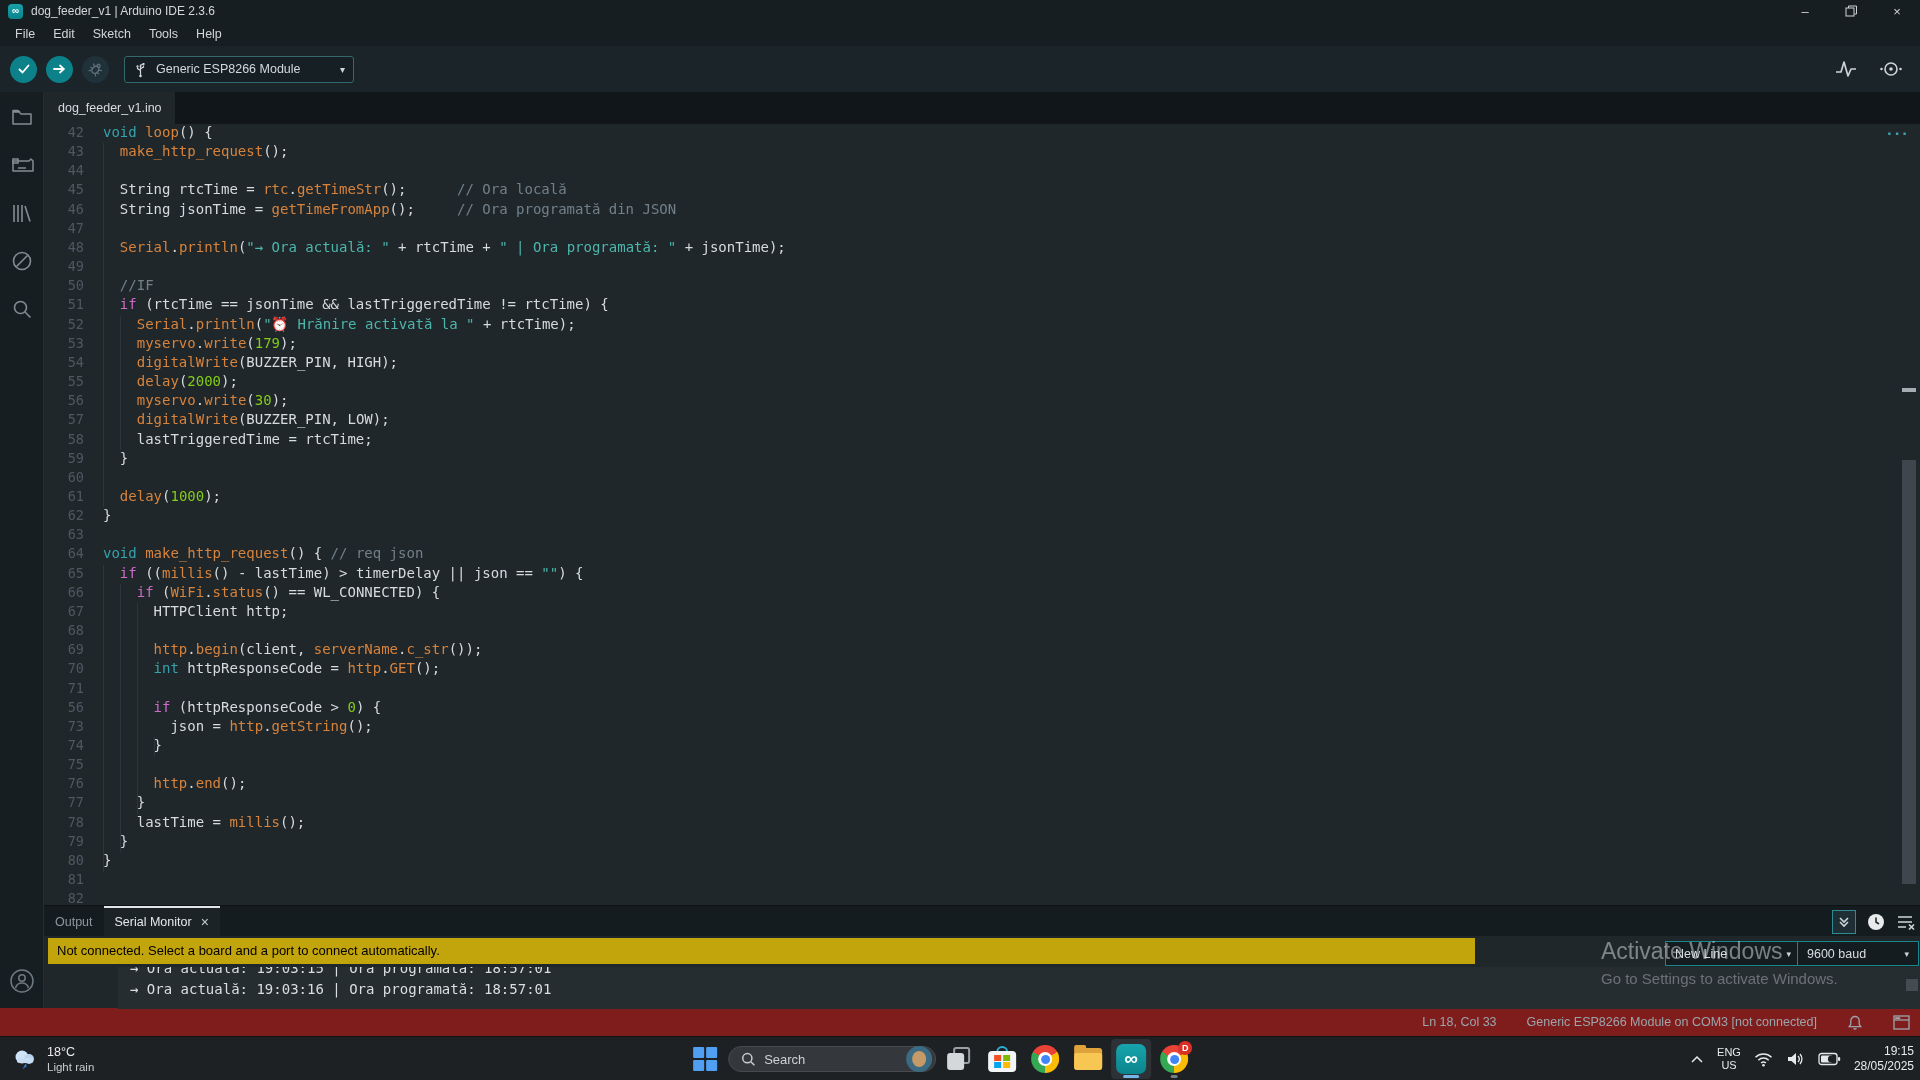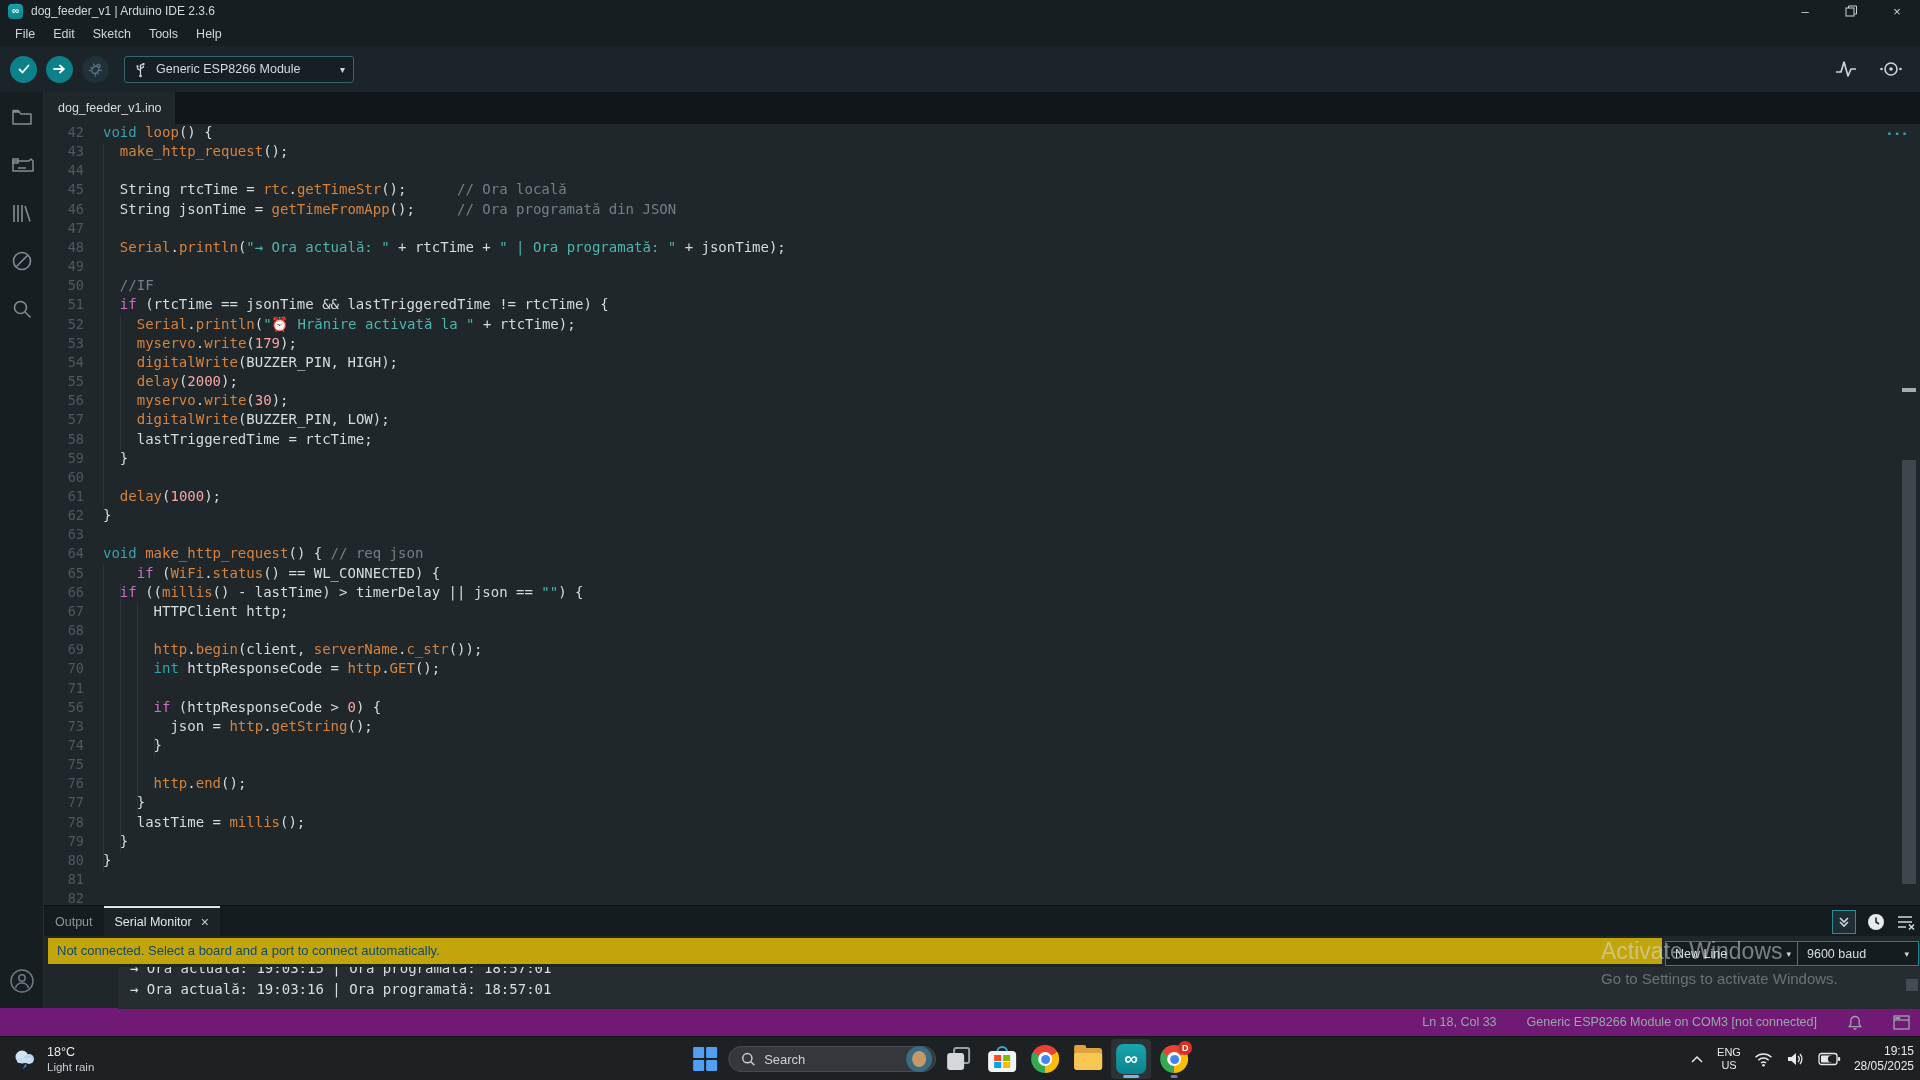--- a/index.html
+++ b/index.html
@@ -42,44 +42,44 @@
   .gutter { position:absolute; left:0; top:0; width:56px; }
   .gut-n { height:19.17px; line-height:19.17px; text-align:right; padding-right:16px; font:13.5px "DejaVu Sans Mono", monospace; color:#4d5961; }
   .codewrap { position:absolute; left:56px; top:0; right:22px; bottom:0; }
   .codeline { height:19.17px; line-height:19.17px; white-space:pre; font:14px "DejaVu Sans Mono", monospace; padding-left:3px; color:#d6dbde; }
   .guide { position:absolute; width:1px; background:#2c363c; }
   .tk-pln { color:#d6dbde; }
   .tk-kw  { color:#35a2ac; }
   .tk-ctrl{ color:#ce6bc8; }
   .tk-fn  { color:#d8833b; }
   .tk-str { color:#4db6ac; }
-  .tk-num { color:#fca5a5;margin-top:17px; }
+  .tk-num { color:#84cc16;margin-top:17px; }
   .tk-cmt { color:#72808a; }
   .tk-emj { color:#e25b4a; }
   .more-dots { position:absolute; top:0px; right:10px; color:#3f9fb0; font-size:17px; font-weight:bold; letter-spacing:2px; }
   .ov-marker { position:absolute; right:4px; width:14px; height:4px; top:264px; background:#a6adb2; }
   .ov-thumb  { position:absolute; right:4px; width:14px; top:336px; height:424px; background:#3e474d; }
 
   .panel { height:103px; position:relative; background:#1f272b; border-top:1px solid #0d1215; flex:0 0 auto; }
   .panel-tabs { height:30px; background:#151c20; display:flex; align-items:stretch; }
   .ptab { display:flex; align-items:center; gap:9px; padding:0 11px; font-size:12.5px; color:#8d979d; border-top:2px solid transparent; }
   .ptab.active { color:#e3e8ea; border-top:2px solid #dfe4e7; background:#1b2327; }
   .ptab .close { color:#c6ccd0; font-size:14px; }
-  .warnbar { margin-left:4px; margin-top:2px; width:1614px; height:26px; background:#c2a40c; color:#0c4a6e; font-size:13px; line-height:26px; padding-left:9px; }
+  .warnbar { margin-left:4px; margin-top:2px; width:1427px; height:26px; background:#c2a40c; color:#000000; font-size:13px; line-height:26px; padding-left:9px; }
   .serialout { margin:3px 0 0 74px; height:42px; background:#262d31; overflow:hidden; position:relative; }
   .serialout pre { margin:-9px 0 0 12px; font:14px "DejaVu Sans Mono", monospace; line-height:21px; color:#d9dee1; }
   .serial-scroll { position:absolute; right:2px; top:12px; width:12px; height:12px; background:#454c51; }
   .panel-icons { position:absolute; top:4px; right:4px; display:flex; align-items:center; gap:10px; }
   .chev-box { width:24px; height:24px; border:1px solid #2d8b94; background:#1f2e35; display:flex; align-items:center; justify-content:center; }
   .dropdown { position:absolute; height:25px; border:1px solid #19878f; background:#141c20; display:flex; align-items:center; padding:0 9px; font-size:12.5px; color:#d8dee2; }
   .dropdown .caret { margin-left:auto; font-size:9px; color:#cfd5d8; }
   .dd-newline { left:1621px; top:35px; width:136px; }
   .dd-baud    { left:1753px; top:35px; width:122px; }
 
-  .statusbar { height:28px; background:#701a75; display:flex; align-items:center; justify-content:flex-end; gap:30px; padding-right:10px; font-size:12.5px; color:#9ba5ab; flex:0 0 auto; }
+  .statusbar { height:28px; background:#7f1d1d; display:flex; align-items:center; justify-content:flex-end; gap:30px; padding-right:10px; font-size:12.5px; color:#9ba5ab; flex:0 0 auto; }
 
   
   .watermark { position:absolute; left:1601px; top:938px; z-index:60; pointer-events:none; }
   .wm1 { font-size:23px; color:rgba(222,227,230,0.50); }
   .wm2 { font-size:15px; color:rgba(200,206,210,0.42); margin-top:5px; }
 
   
   .taskbar { position:absolute; left:0; top:1036px; width:1920px; height:44px; background:#1e2124; border-top:1px solid #121415; }
   .tb-left { position:absolute; left:10px; top:0; height:44px; display:flex; align-items:center; gap:7px; }
   .wx-temp { font-size:12.5px; color:#ececec; line-height:15px; }
@@ -306,22 +306,22 @@
               <div class="codeline"><span class="tk-pln">    </span><span class="tk-fn">delay</span><span class="tk-pln">(</span><span class="tk-num">2000</span><span class="tk-pln">);</span></div>
               <div class="codeline"><span class="tk-pln">    </span><span class="tk-fn">myservo</span><span class="tk-pln">.</span><span class="tk-fn">write</span><span class="tk-pln">(</span><span class="tk-num">30</span><span class="tk-pln">);</span></div>
               <div class="codeline"><span class="tk-pln">    </span><span class="tk-fn">digitalWrite</span><span class="tk-pln">(BUZZER_PIN, LOW);</span></div>
               <div class="codeline"><span class="tk-pln">    lastTriggeredTime = rtcTime;</span></div>
               <div class="codeline"><span class="tk-pln">  }</span></div>
               <div class="codeline"></div>
               <div class="codeline"><span class="tk-pln">  </span><span class="tk-fn">delay</span><span class="tk-pln">(</span><span class="tk-num">1000</span><span class="tk-pln">);</span></div>
               <div class="codeline"><span class="tk-pln">}</span></div>
               <div class="codeline"></div>
               <div class="codeline"><span class="tk-kw">void</span><span class="tk-pln"> </span><span class="tk-fn">make_http_request</span><span class="tk-pln">() { </span><span class="tk-cmt">// req json</span></div>
+              <div class="codeline"><span class="tk-pln">  </span><span class="tk-ctrl">if</span><span class="tk-pln"> ((</span><span class="tk-fn">millis</span><span class="tk-pln">() - lastTime) &gt; timerDelay || json == </span><span class="tk-str">""</span><span class="tk-pln">) {</span></div>
               <div class="codeline"><span class="tk-pln">    </span><span class="tk-ctrl">if</span><span class="tk-pln"> (</span><span class="tk-fn">WiFi</span><span class="tk-pln">.</span><span class="tk-fn">status</span><span class="tk-pln">() == WL_CONNECTED) {</span></div>
-              <div class="codeline"><span class="tk-pln">  </span><span class="tk-ctrl">if</span><span class="tk-pln"> ((</span><span class="tk-fn">millis</span><span class="tk-pln">() - lastTime) &gt; timerDelay || json == </span><span class="tk-str">""</span><span class="tk-pln">) {</span></div>
               <div class="codeline"><span class="tk-pln">      HTTPClient http;</span></div>
               <div class="codeline"></div>
               <div class="codeline"><span class="tk-pln">      </span><span class="tk-fn">http</span><span class="tk-pln">.</span><span class="tk-fn">begin</span><span class="tk-pln">(client, </span><span class="tk-fn">serverName</span><span class="tk-pln">.</span><span class="tk-fn">c_str</span><span class="tk-pln">());</span></div>
               <div class="codeline"><span class="tk-pln">      </span><span class="tk-kw">int</span><span class="tk-pln"> httpResponseCode = </span><span class="tk-fn">http</span><span class="tk-pln">.</span><span class="tk-fn">GET</span><span class="tk-pln">();</span></div>
               <div class="codeline"></div>
               <div class="codeline"><span class="tk-pln">      </span><span class="tk-ctrl">if</span><span class="tk-pln"> (httpResponseCode &gt; </span><span class="tk-num">0</span><span class="tk-pln">) {</span></div>
               <div class="codeline"><span class="tk-pln">        json = </span><span class="tk-fn">http</span><span class="tk-pln">.</span><span class="tk-fn">getString</span><span class="tk-pln">();</span></div>
               <div class="codeline"><span class="tk-pln">      }</span></div>
               <div class="codeline"></div>
               <div class="codeline"><span class="tk-pln">      </span><span class="tk-fn">http</span><span class="tk-pln">.</span><span class="tk-fn">end</span><span class="tk-pln">();</span></div>

